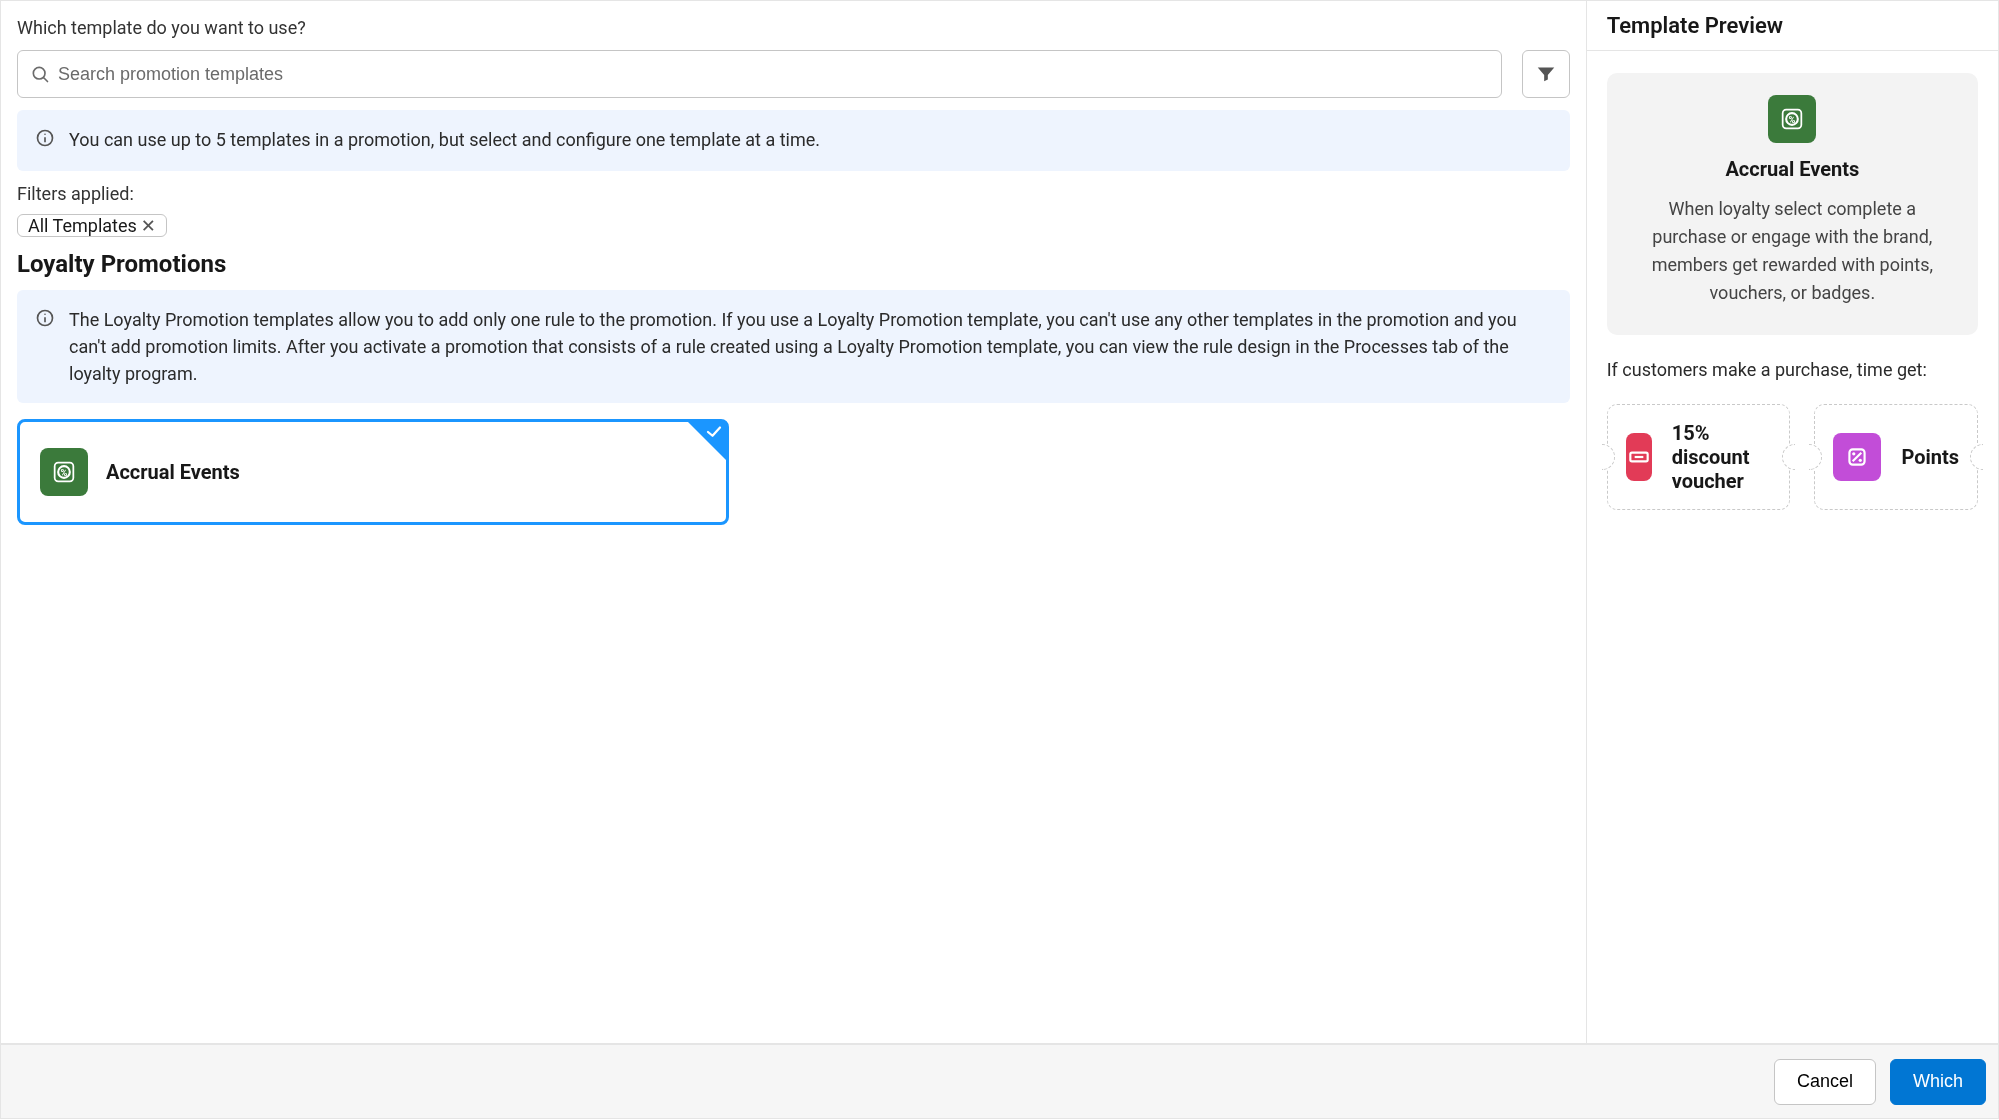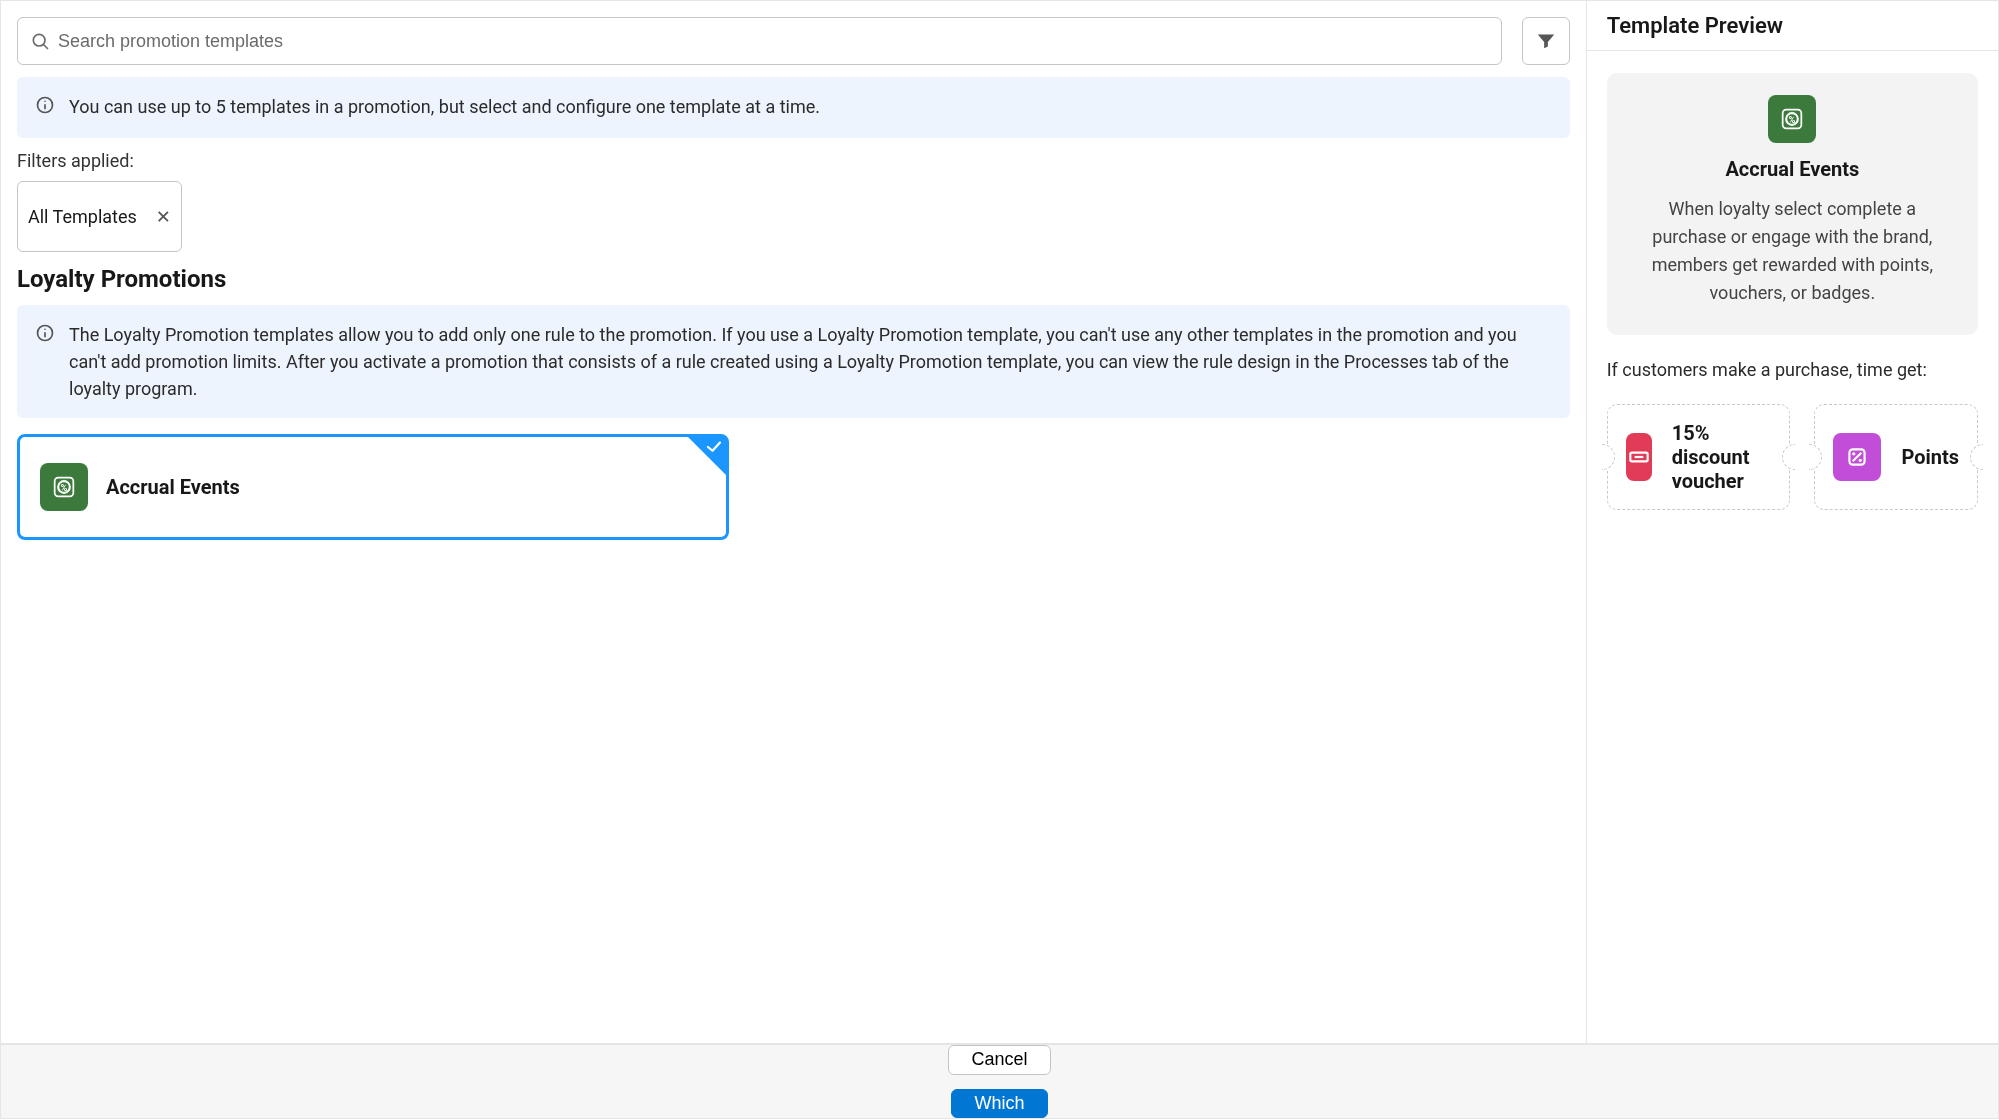--- a/index.html
+++ b/index.html
@@ -89,24 +89,24 @@
     flex: 0 0 auto;
     margin-top: 2px;
   }
   .filters-applied {
     font-size: 18px;
     color: #333;
   }
   .chip {
     display: inline-flex;
     align-items: center;
-    gap: 19px;
+    gap: 4px;
     border: 1px solid #c5c5c5;
     border-radius: 6px;
-    padding: 24px 10px;
+    padding: 0 10px;
     font-size: 18px;
     background: #fff;
   }
   .chip .x {
     color: #555;
     cursor: pointer;
     font-size: 18px;
     line-height: 1;
   }
   .chips-row { margin-top: -2px; }
@@ -238,23 +238,23 @@
     justify-content: center;
   }
   .reward-title { font-size: 20px; font-weight: 700; }
   .footer {
     height: 75px;
     border: 1px solid #e5e5e5;
     border-top: 1px solid #e5e5e5;
     background: #f6f6f6;
     display: flex;
     align-items: center;
-    padding: 0 28px;
+    justify-content: flex-end;
+    padding: 0 12px;
     gap: 14px;
-    flex-direction: column;
   }
   .btn {
     height: 46px;
     padding: 0 22px;
     border-radius: 6px;
     font-size: 18px;
     cursor: pointer;
     border: 1px solid #c5c5c5;
     background: #fff;
   }
@@ -266,20 +266,21 @@
   .rewards-stack { display: flex; flex-direction: row; gap: 24px; }
 </style>
 </head>
 <body>
 
 <div class="app">
   <div class="main-row">
 
     <div class="left-pane">
 
+      <div class="question-label">Which template do you want to use?</div>
 
       <div class="search-row">
         <div class="search-box">
           <svg class="icon-svg" width="20" height="20" viewBox="0 0 24 24" fill="none" stroke="#6b6b6b" stroke-width="2" stroke-linecap="round" stroke-linejoin="round">
             <circle cx="11" cy="11" r="7"></circle>
             <line x1="21" y1="21" x2="16.5" y2="16.5"></line>
           </svg>
           <input type="text" placeholder="Search promotion templates" style="">
         </div>
         <div class="filter-btn">

